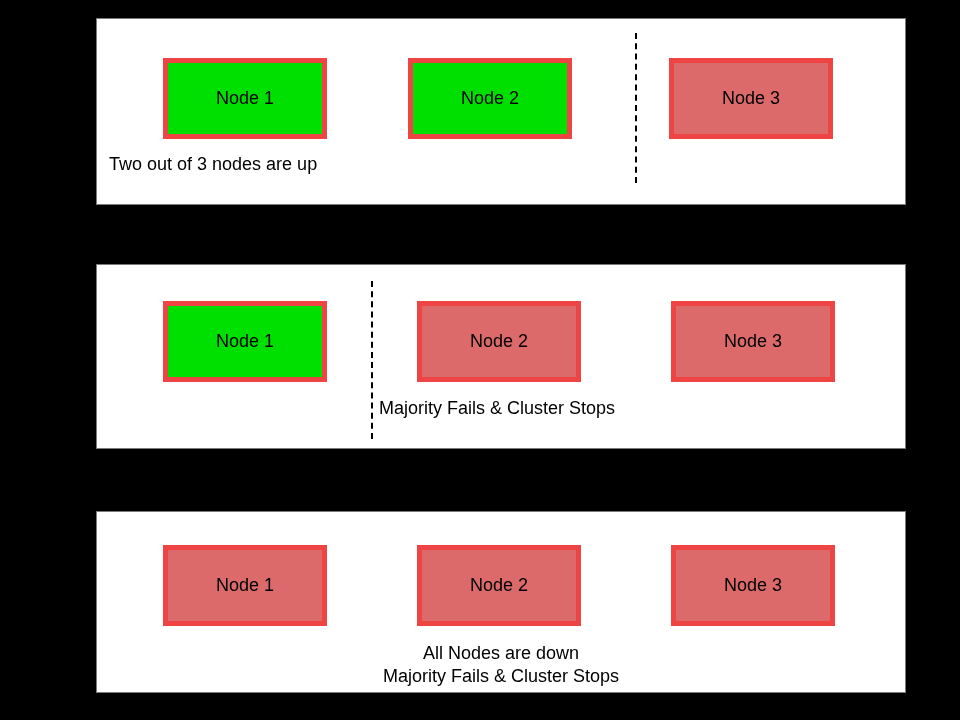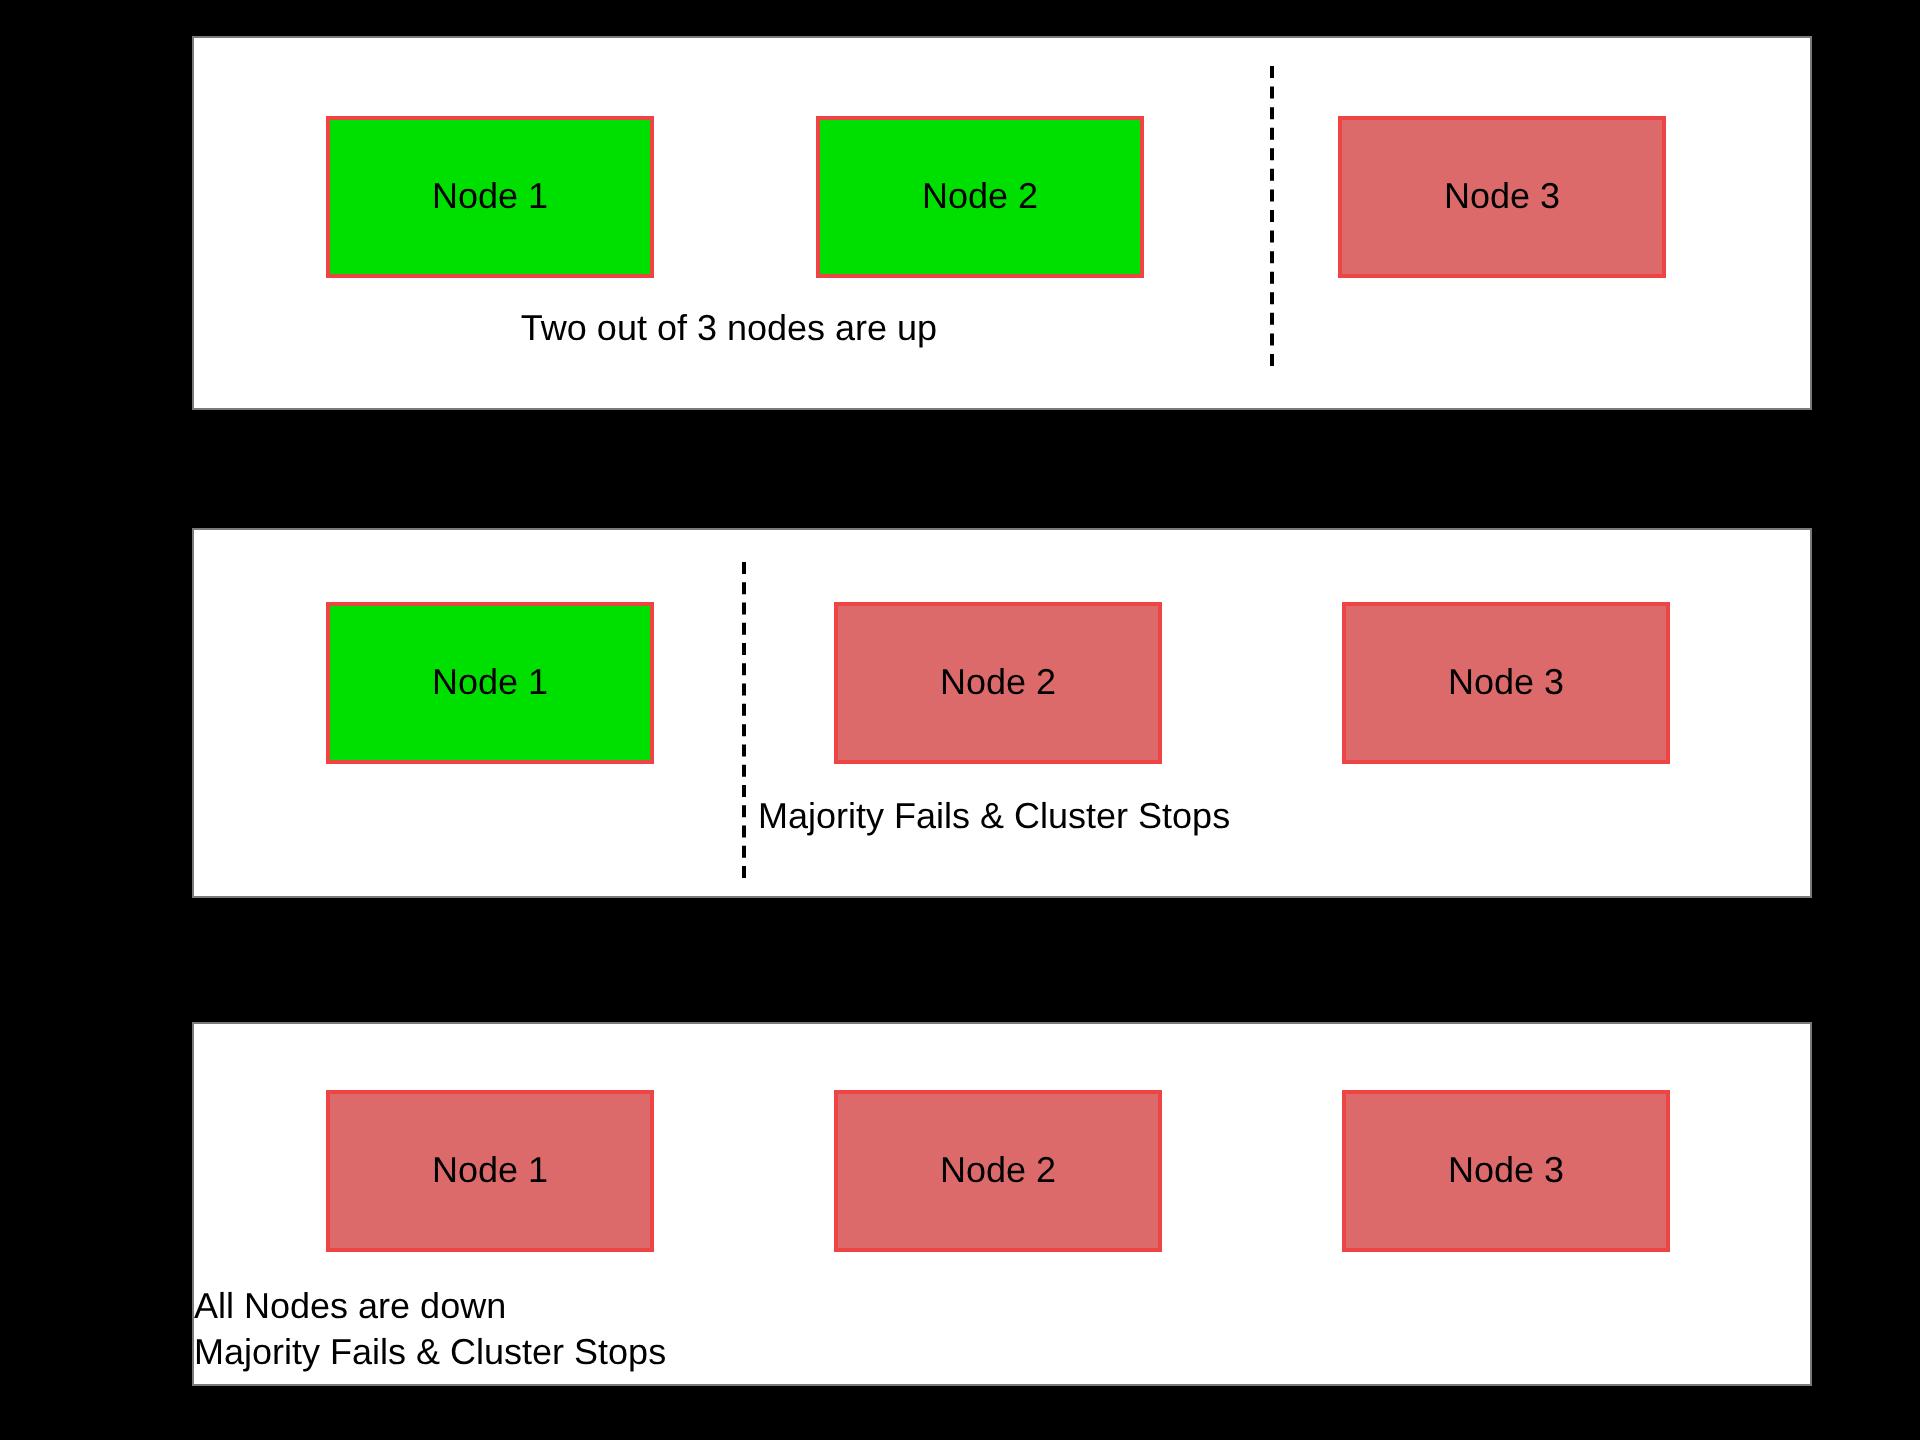--- a/index.html
+++ b/index.html
@@ -24,21 +24,21 @@
     box-sizing: border-box;
   }
   .panel-1 { top: 18px;  height: 187px; }
   .panel-2 { top: 264px; height: 185px; }
   .panel-3 { top: 511px; height: 182px; }
 
   .node {
     position: absolute;
     width: 164px;
     height: 81px;
-    border: 2px solid #ef4444;
+    border: 5px solid #ef4444;
     box-sizing: border-box;
     display: flex;
     align-items: center;
     justify-content: center;
     font-size: 18px;
     color: #000000;
   }
   .panel-1 .node { top: 39px; }
   .panel-2 .node { top: 36px; }
   .panel-3 .node { top: 33px; }
@@ -59,23 +59,23 @@
   .panel-1 .divider { left: 538px; top: 14px; height: 150px; }
   .panel-2 .divider { left: 274px; top: 16px; height: 158px; }
 
   .caption {
     position: absolute;
     font-size: 18px;
     line-height: 23px;
     color: #000000;
     white-space: nowrap;
   }
-  .panel-1 .caption { top: 134px; left: 0; right: 273px; text-align: center; }
+  .panel-1 .caption { top: 134px; left: 0; right: 273px; text-align: left; padding-left: 12px; }
   .panel-2 .caption { top: 132px; left: 282px; text-align: left; }
-  .panel-3 .caption { top: 130px; left: 0; width: 100%; }
+  .panel-3 .caption { top: 130px; left: 0; width: 100%; text-align: center; }
 </style>
 </head>
 <body>
 
 <div class="canvas">
 
   <section class="panel panel-1">
     <div class="node n1" style="background: rgb(0, 224, 0);">
       <span>Node 1</span>
     </div>

